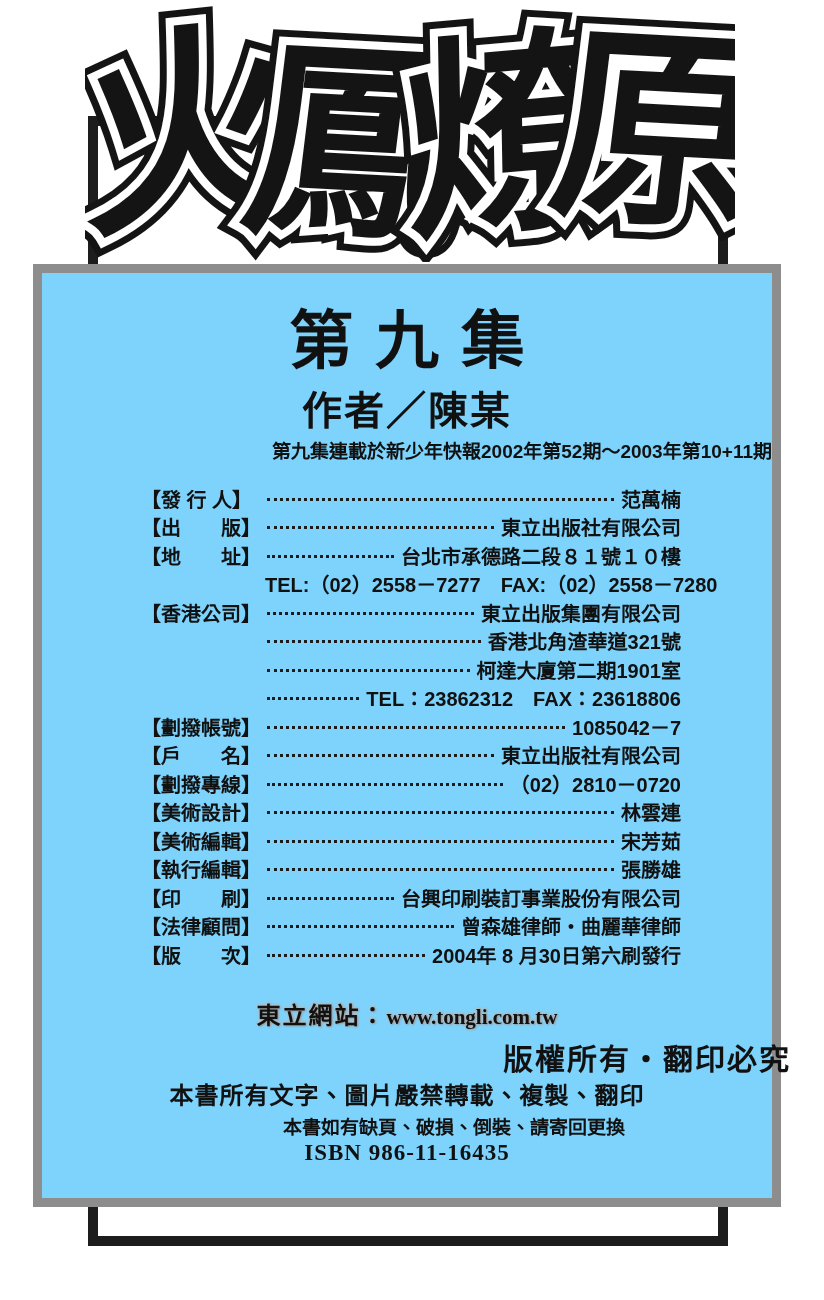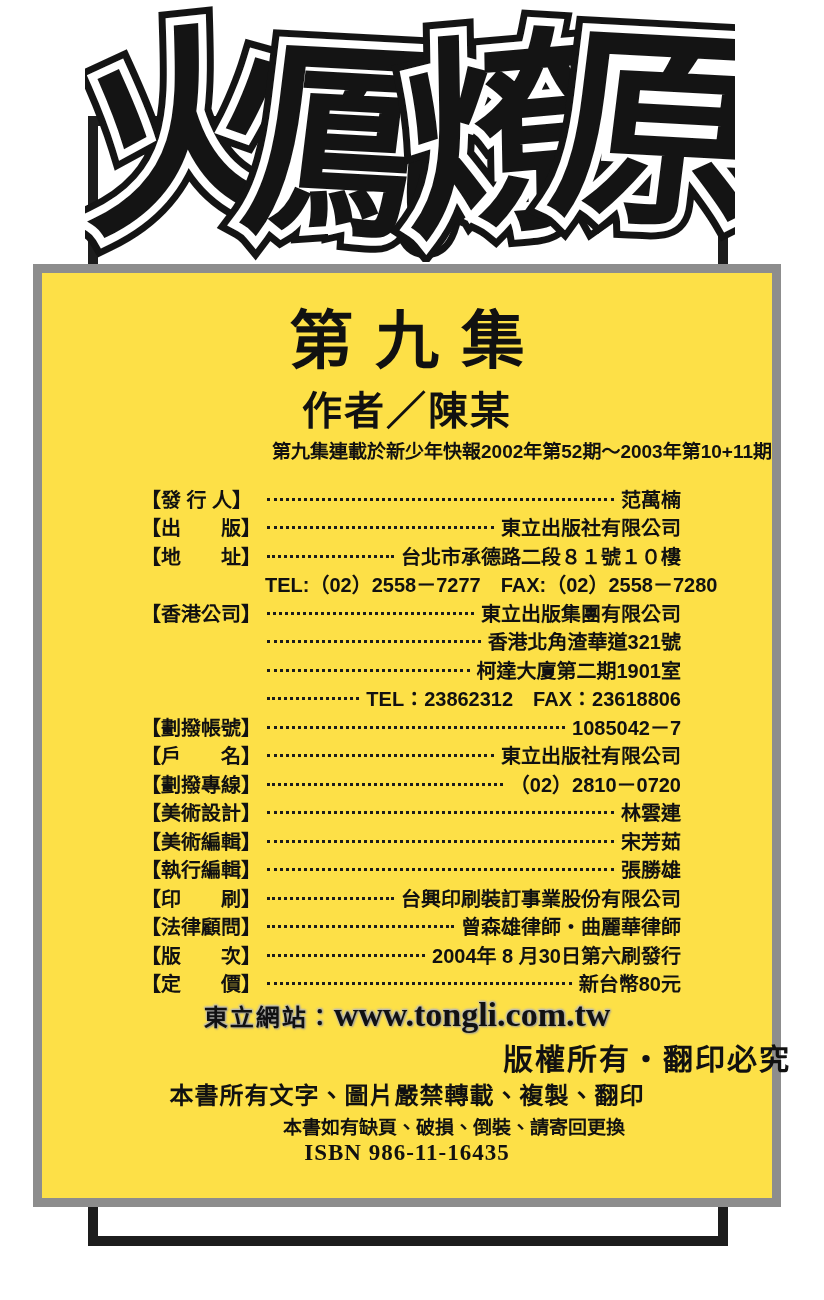--- a/index.html
+++ b/index.html
@@ -11,21 +11,21 @@
 
   
   .black-frame{
     position:absolute;left:88px;top:116px;width:640px;height:1130px;
     border:10px solid #1d1d1d;box-sizing:border-box;background:transparent;
   }
 
   
   .gray-box{
     position:absolute;left:33px;top:264px;width:748px;height:943px;
-    border:9px solid #8d8d8d;box-sizing:border-box;background:#fde047;
+    border:9px solid #8d8d8d;box-sizing:border-box;background:#7dd3fc;
   }
 
   
   .logo{position:absolute;left:85px;top:2px;width:650px;height:260px;}
   .logo svg{width:100%;height:100%;}
   .logo text{
     font-family:"DejaVu Sans","Liberation Sans",sans-serif;
     font-weight:bold;text-anchor:middle;
   }
   .logo .stroke-outer{fill:none;stroke:#141414;stroke-width:30;stroke-linejoin:miter;stroke-miterlimit:6;}
@@ -57,21 +57,21 @@
   .row .label{display:inline-block;width:124px;flex:0 0 124px;letter-spacing:0;}
   .row .dots{flex:1;border-top:3.5px dotted #1b1b1b;height:0;margin:0 7px 0 2px;transform:translateY(1px);}
   .row .spacer{flex:1;}
   .row .value{text-align:right;}
 
   .website-line{
     position:absolute;left:0;top:723px;width:100%;text-align:center;white-space:nowrap;
     text-shadow:1px 1px 2px #9a9a9a,-1px -1px 2px #bdbdbd,1px -1px 2px #b0b0b0;
   }
   .website-line .zh{font-size:24px;font-weight:bold;letter-spacing:2px;}
-  .website-line .url{font-family:"Liberation Serif","DejaVu Serif",serif;font-size:34px;font-weight:bold;}
+  .website-line .url{font-family:"Liberation Serif","DejaVu Serif",serif;font-size:21px;font-weight:bold;}
 
   .copyright-line{
     position:absolute;left:0;top:762px;width:100%;text-align:right;
     font-family:"Liberation Serif","DejaVu Serif",serif;
     font-size:30px;font-weight:bold;letter-spacing:2px;white-space:nowrap;margin-left:19px;
   }
   .norepro-line{
     position:absolute;left:0;top:803px;width:100%;text-align:center;
     font-family:"Liberation Serif","DejaVu Serif",serif;
     font-size:24px;font-weight:bold;letter-spacing:1px;white-space:nowrap;
@@ -176,25 +176,20 @@
         </div>
         <div class="row">
           <span class="label">【法律顧問】</span>
           <div class="dots"></div>
           <span class="value">曾森雄律師・曲麗華律師</span>
         </div>
         <div class="row">
           <span class="label">【版　　次】</span>
           <div class="dots"></div>
           <span class="value">2004年 8 月30日第六刷發行</span>
-        </div>
-        <div class="row">
-          <span class="label">【定　　價】</span>
-          <div class="dots"></div>
-          <span class="value">新台幣80元</span>
         </div>
       </div>
 
     <div class="website-line">
       <span class="zh">東立網站：</span><span class="url">www.tongli.com.tw</span>
     </div>
     <div class="copyright-line">版權所有・翻印必究</div>
     <div class="norepro-line">本書所有文字、圖片嚴禁轉載、複製、翻印</div>
     <div class="replace-line">本書如有缺頁、破損、倒裝、請寄回更換</div>
     <div class="isbn-line">ISBN 986-11-16435</div>

